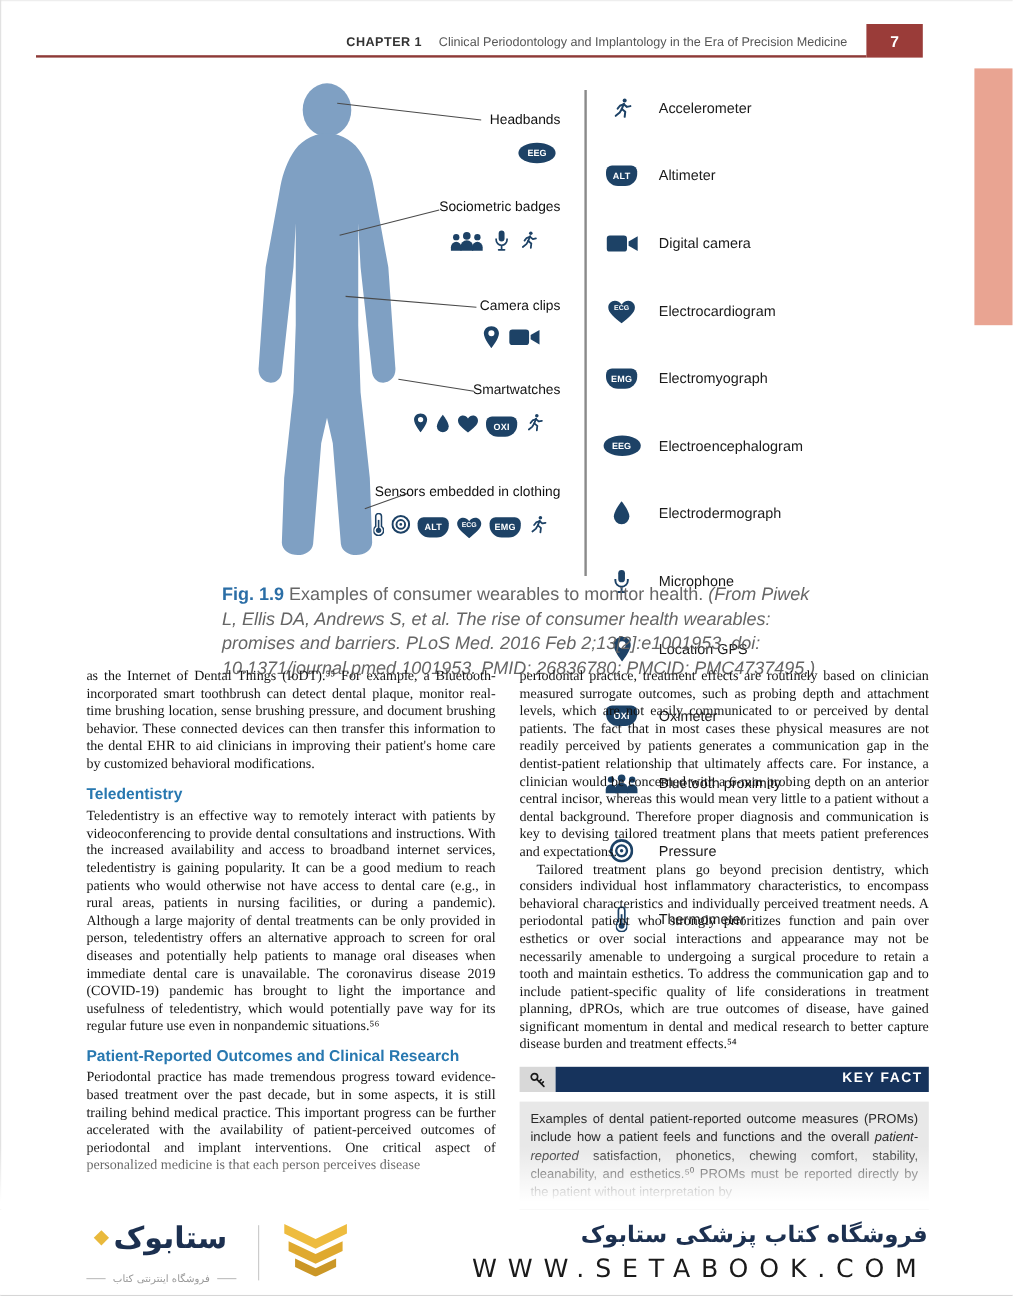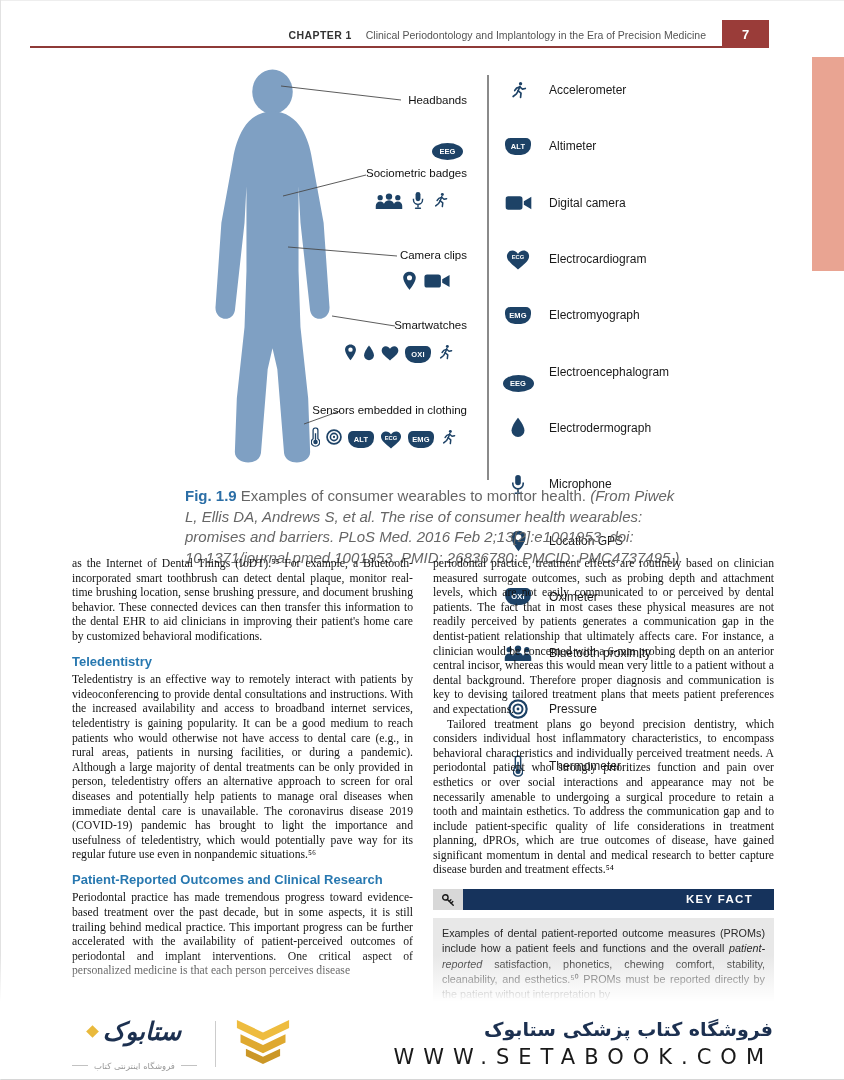--- a/index.html
+++ b/index.html
@@ -19,48 +19,48 @@
   .callout-lines line{stroke:#4a4a4a;stroke-width:.9;}
   .fig-label{position:absolute;font-size:11.5px;color:#111;text-align:right;width:170px;}
   .sensor-row{position:absolute;display:flex;align-items:center;gap:7px;color:#1d4266;}
   .legend-divider{position:absolute;left:487px;top:75px;width:1.5px;height:405px;background:#8a8a8a;}
   .legend{position:absolute;left:500px;top:74px;width:300px;display:flex;flex-direction:column;gap:24px;}
   .legend-row{height:32.3px;display:flex;align-items:center;gap:13px;}
   .legend-ico{width:36px;display:flex;justify-content:center;align-items:center;color:#1d4266;}
   .legend-label{font-size:12px;color:#1a1a1a;}
   .badge{background:#1d4266;color:#fff;font-weight:bold;display:flex;align-items:center;justify-content:center;}
   .badge-rect{width:26px;height:17px;border-radius:5px 5px 10px 10px;font-size:7.5px;letter-spacing:.2px;}
-  .badge-oval{width:31px;height:17px;border-radius:50%;font-size:7.5px;margin-top:24px;}
+  .badge-oval{width:31px;height:17px;border-radius:50%;font-size:7.5px;}
   .heart-badge{position:relative;width:24px;height:21px;color:#1d4266;display:inline-block;}
   .heart-badge svg{position:absolute;left:0;top:0;}
   .hb-text{position:absolute;top:5px;left:0;right:0;text-align:center;color:#fff;font-size:5.8px;font-weight:bold;}
   
   .caption{position:absolute;left:185px;top:486px;width:500px;font-size:15px;line-height:1.38;color:#666;margin:0;}
   .cap-label{color:#2b6ea6;font-weight:bold;}
   
   .col{position:absolute;top:557px;width:341px;font-family:"Liberation Serif","DejaVu Serif",serif;
        font-size:11.7px;line-height:14.6px;color:#141414;text-align:justify;}
   .col-left{left:72px;} .col-right{left:433px;}
   .col p{margin:0;}
   .col h3{font-family:"Liberation Sans",sans-serif;font-size:13px;color:#2878b0;margin:10px 0 4px;text-align:left;}
   .indent{text-indent:14px;}
   .keyfact{margin-top:11px;display:flex;height:21px;}
   .kf-icon{width:30px;background:#d8d8d8;color:#1a1a1a;display:flex;align-items:center;justify-content:center;}
   .kf-bar{flex:1;background:#16335c;color:#fff;font-family:"Liberation Sans",sans-serif;font-weight:bold;
-          font-size:11.5px;letter-spacing:1.3px;display:flex;align-items:center;justify-content:flex-end;padding-right:21px;}
+          font-size:11.5px;letter-spacing:1.3px;display:flex;align-items:center;justify-content:flex-end;padding-right:5px;}
   .graybox{margin-top:8px;background:#e8e8e8;padding:8px 9px;font-family:"Liberation Sans",sans-serif;
            font-size:10.8px;line-height:1.42;color:#2a2a2a;text-align:justify;}
   .fade{position:absolute;left:0;top:955px;width:844px;height:53px;pointer-events:none;
         background:linear-gradient(180deg,rgba(255,255,255,0),#fff 88%);}
   
   .footer{position:absolute;left:0;top:1008px;width:844px;height:71px;background:#fff;box-sizing:border-box;
           display:flex;align-items:center;padding:0 71px 0 72px;gap:18px;}
   .f-left{display:flex;align-items:center;gap:18px;}
   .wordmark{display:flex;flex-direction:column;align-items:center;}
-  .wm-row{display:flex;align-items:center;gap:6px;font-style:italic;}
+  .wm-row{display:flex;align-items:center;gap:6px;}
   .gold-diamond{width:9px;height:9px;background:#e9b93c;transform:rotate(45deg);}
   .wm-title{font-family:"DejaVu Sans",sans-serif;font-size:25px;font-weight:bold;color:#1c3050;direction:rtl;}
   .wm-sub{display:flex;align-items:center;gap:6px;font-size:8.5px;color:#9a9a9a;margin-top:15px;direction:rtl;
           font-family:"DejaVu Sans",sans-serif;}
   .wm-line{width:16px;height:1px;background:#c2c2c2;}
   .f-divider{width:1px;height:46px;background:#ccc;}
   .f-right{margin-left:auto;display:flex;flex-direction:column;align-items:flex-end;gap:5px;}
   .f-tagline{font-family:"DejaVu Sans",sans-serif;font-size:19px;font-weight:bold;color:#1c3050;direction:rtl;}
   .f-url{font-family:"DejaVu Sans",sans-serif;font-size:21px;letter-spacing:9px;color:#1a1a1a;font-weight:500;}
 </style>

